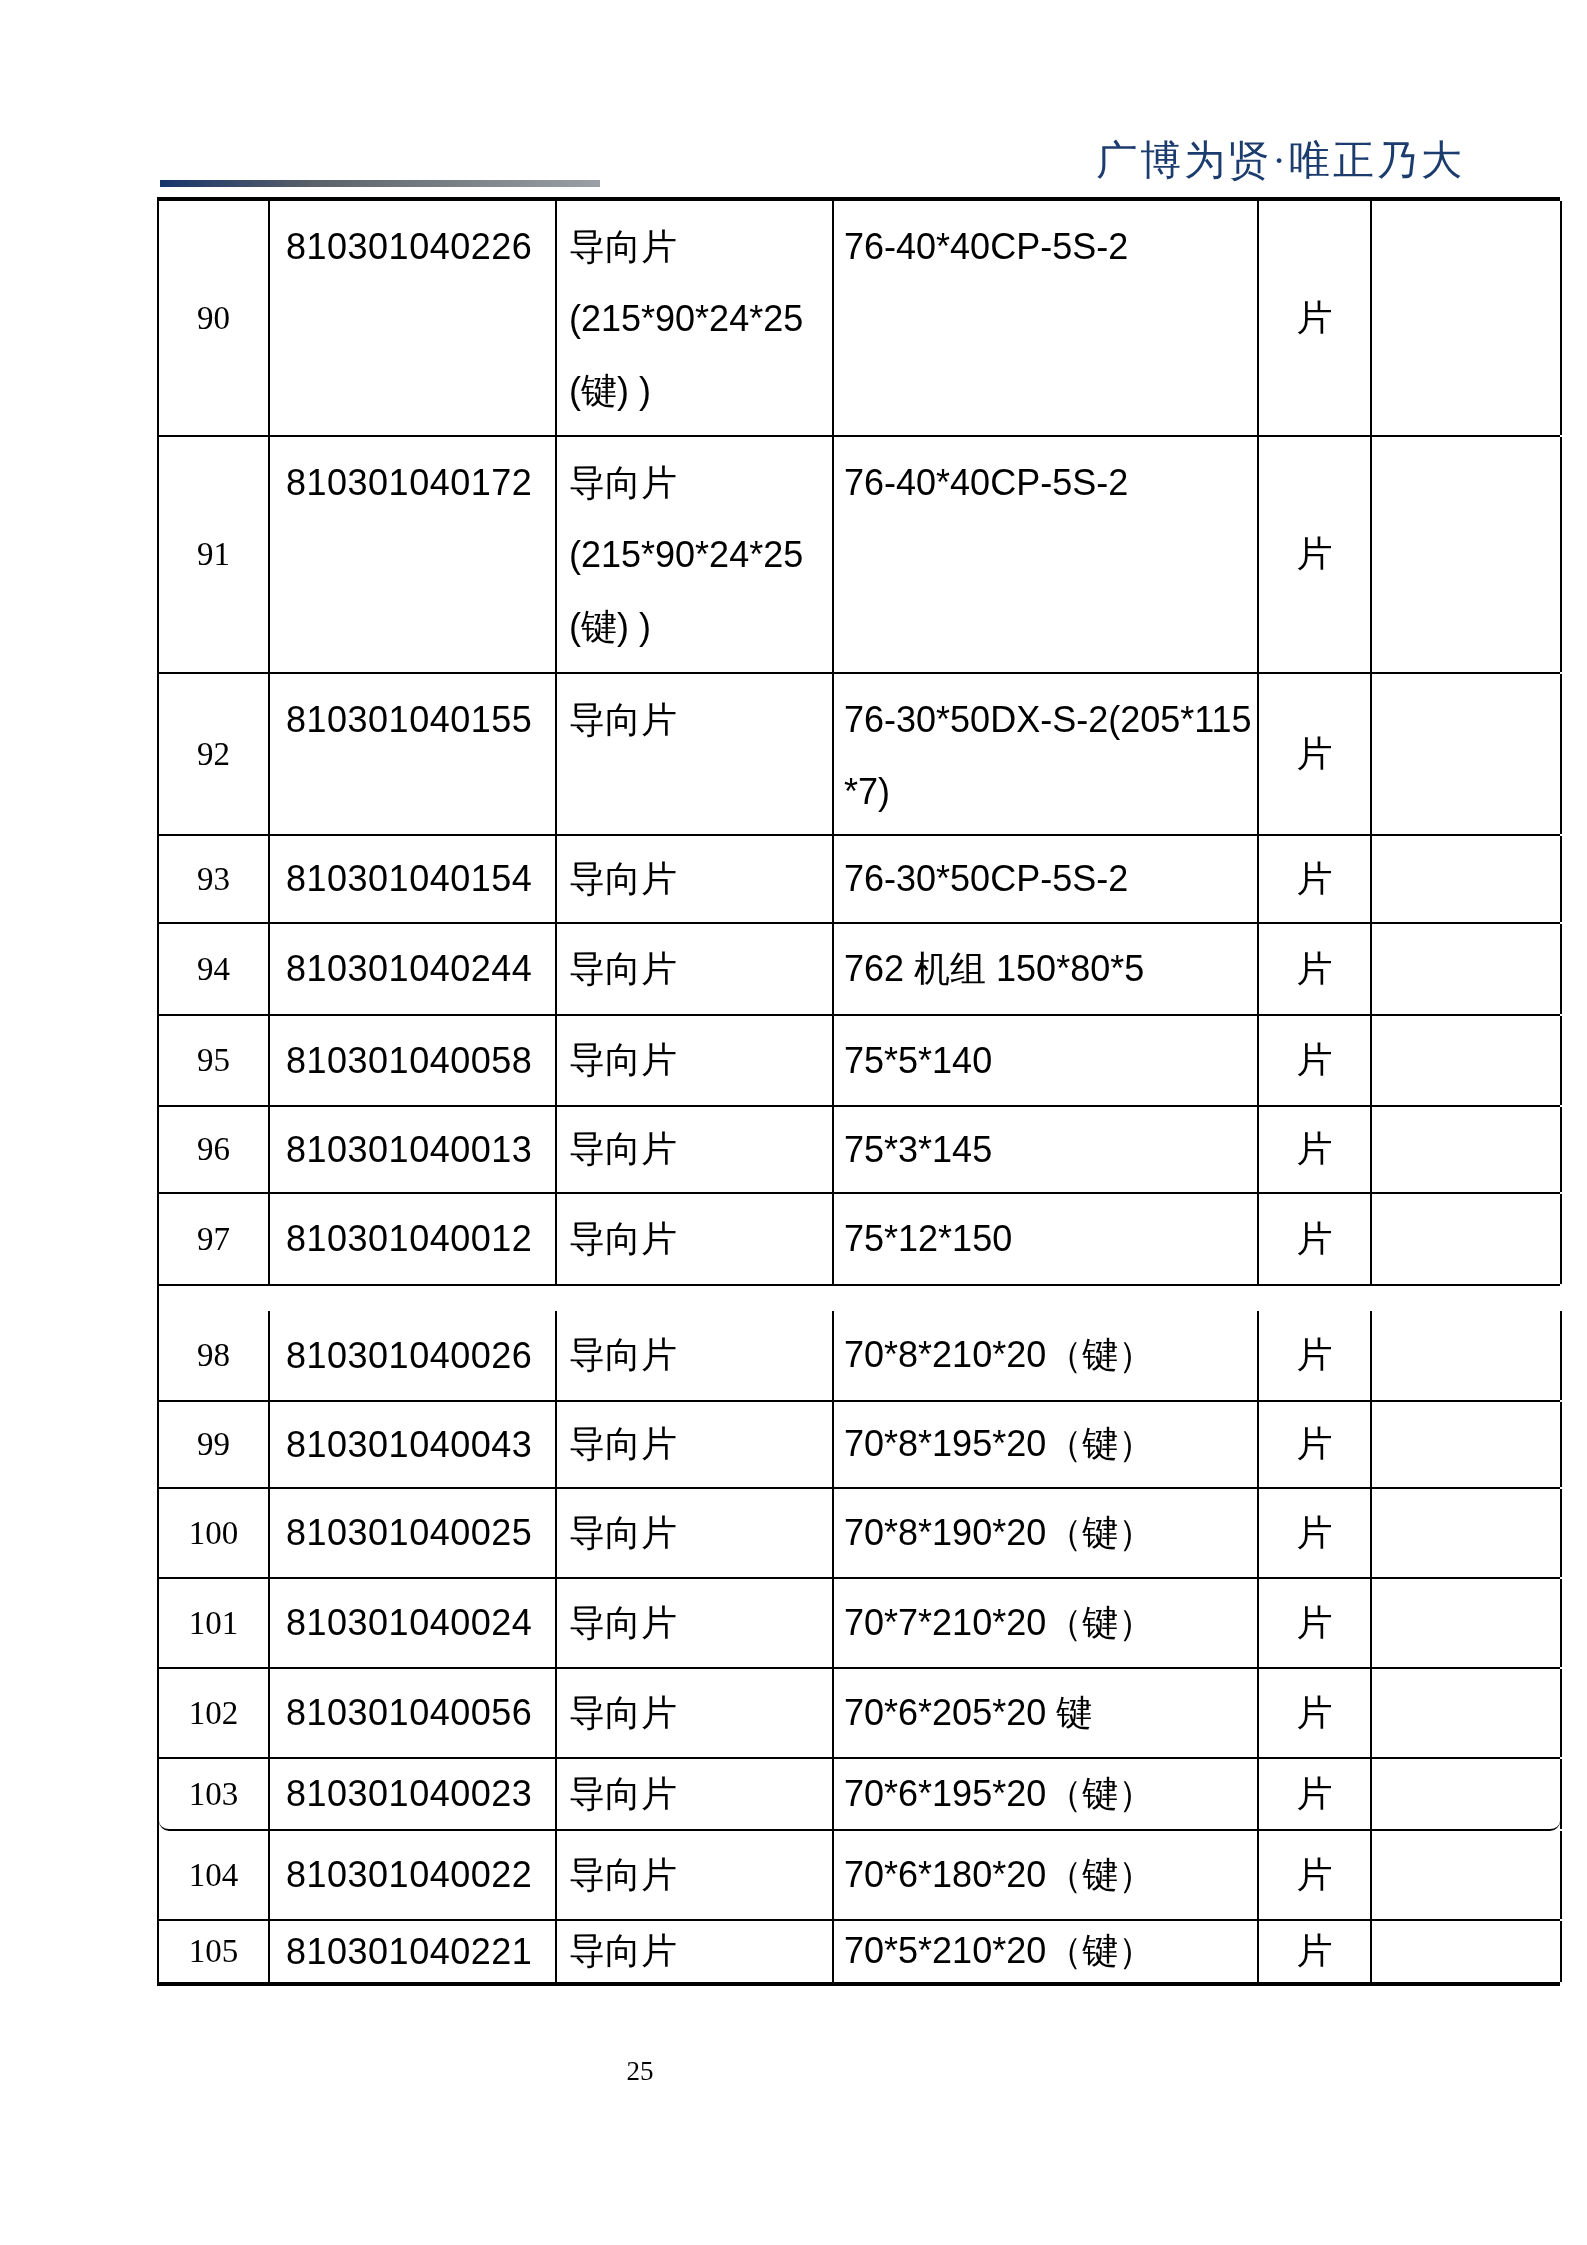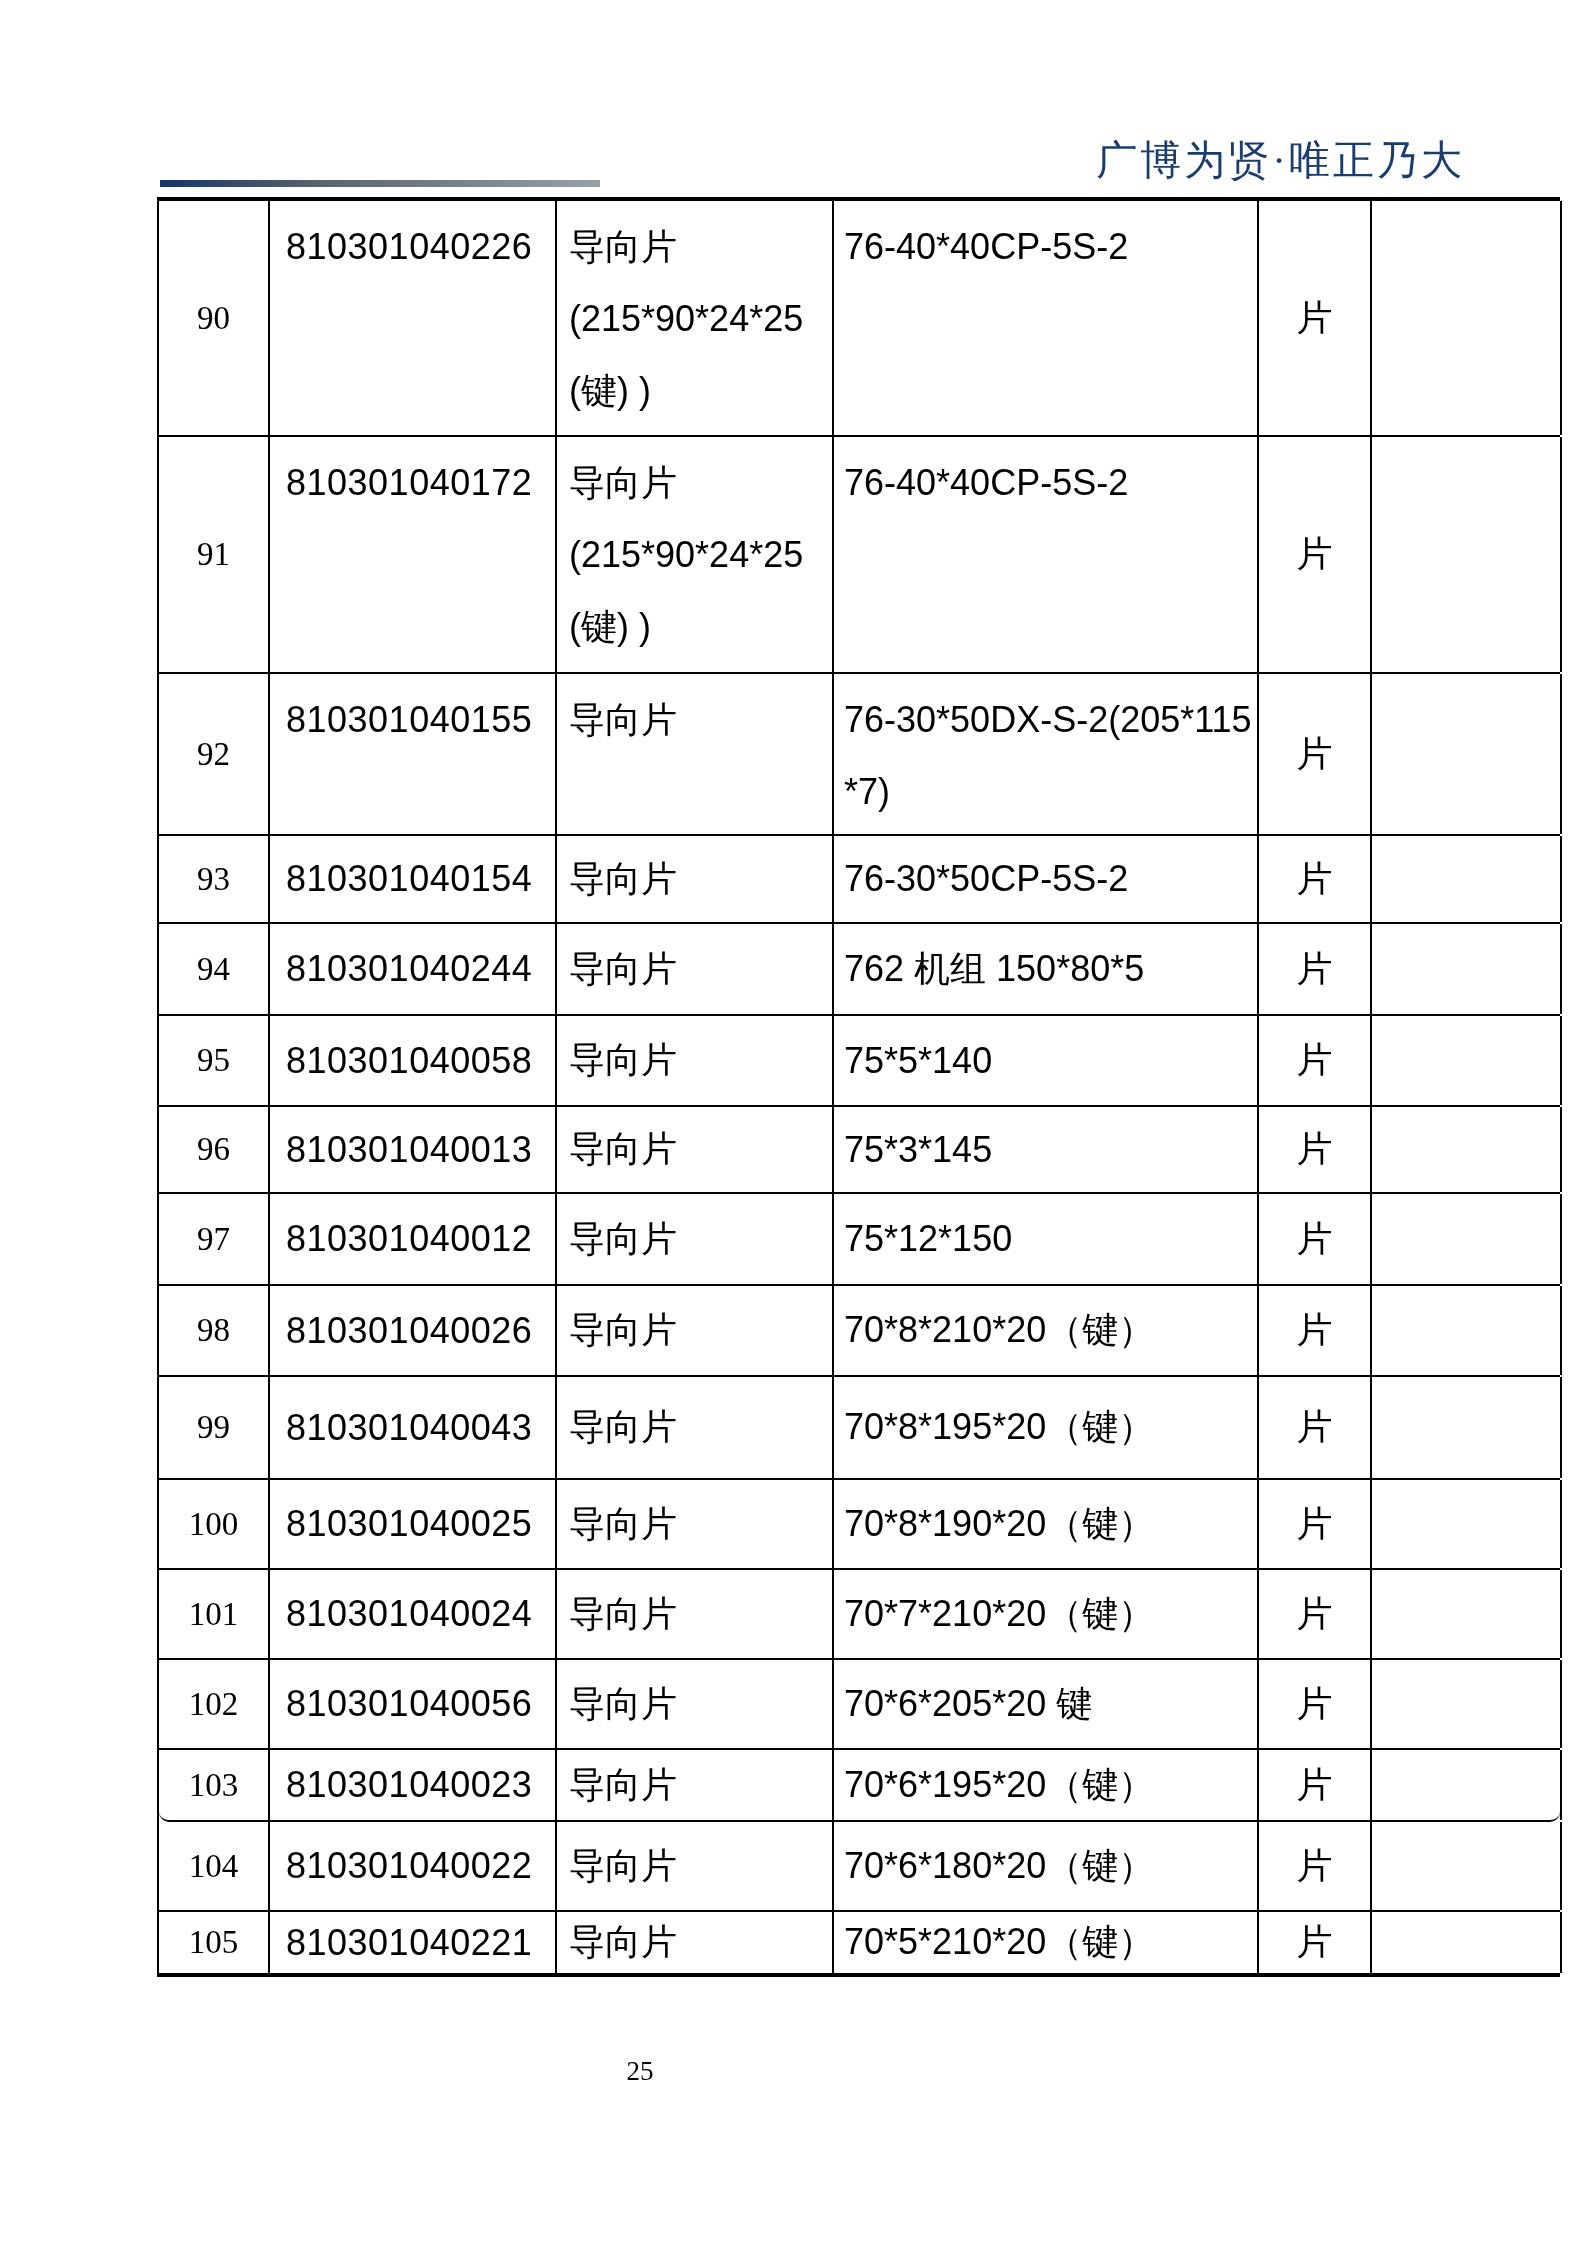--- a/index.html
+++ b/index.html
@@ -159,29 +159,29 @@
     <div class="cell c-extra"></div>
   </div>
     <div class="t-row" style="height: 92px;">
     <div class="cell c-num">97</div>
     <div class="cell c-code">810301040012</div>
     <div class="cell c-name">导向片</div>
     <div class="cell c-spec">75*12*150</div>
     <div class="cell c-unit">片</div>
     <div class="cell c-extra"></div>
   </div>
-    <div class="t-row" style="height: 91px;">
+    <div class="t-row" style="height: 91px; margin-top: 25px;">
     <div class="cell c-num">98</div>
     <div class="cell c-code">810301040026</div>
     <div class="cell c-name">导向片</div>
     <div class="cell c-spec">70*8*210*20（键）</div>
     <div class="cell c-unit">片</div>
     <div class="cell c-extra"></div>
   </div>
-    <div class="t-row" style="height: 103px;">
+    <div class="t-row" style="height: 87px;">
     <div class="cell c-num">99</div>
     <div class="cell c-code">810301040043</div>
     <div class="cell c-name">导向片</div>
     <div class="cell c-spec">70*8*195*20（键）</div>
     <div class="cell c-unit">片</div>
     <div class="cell c-extra"></div>
   </div>
     <div class="t-row" style="height: 90px;">
     <div class="cell c-num">100</div>
     <div class="cell c-code">810301040025</div>

